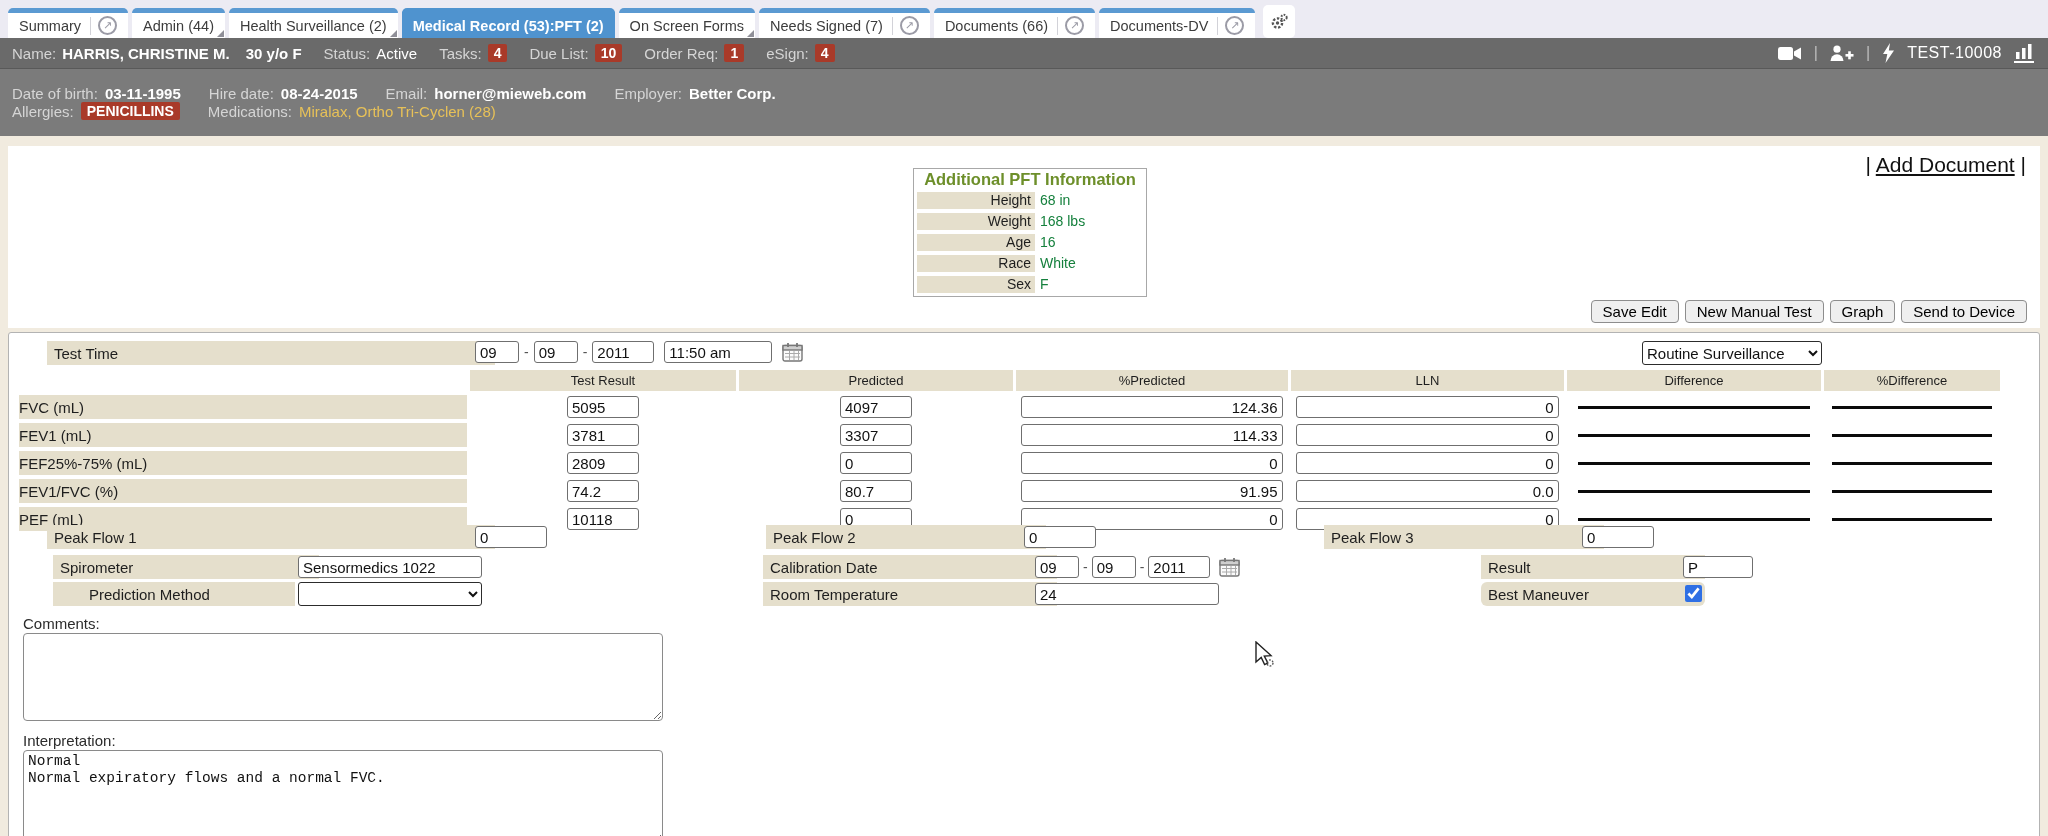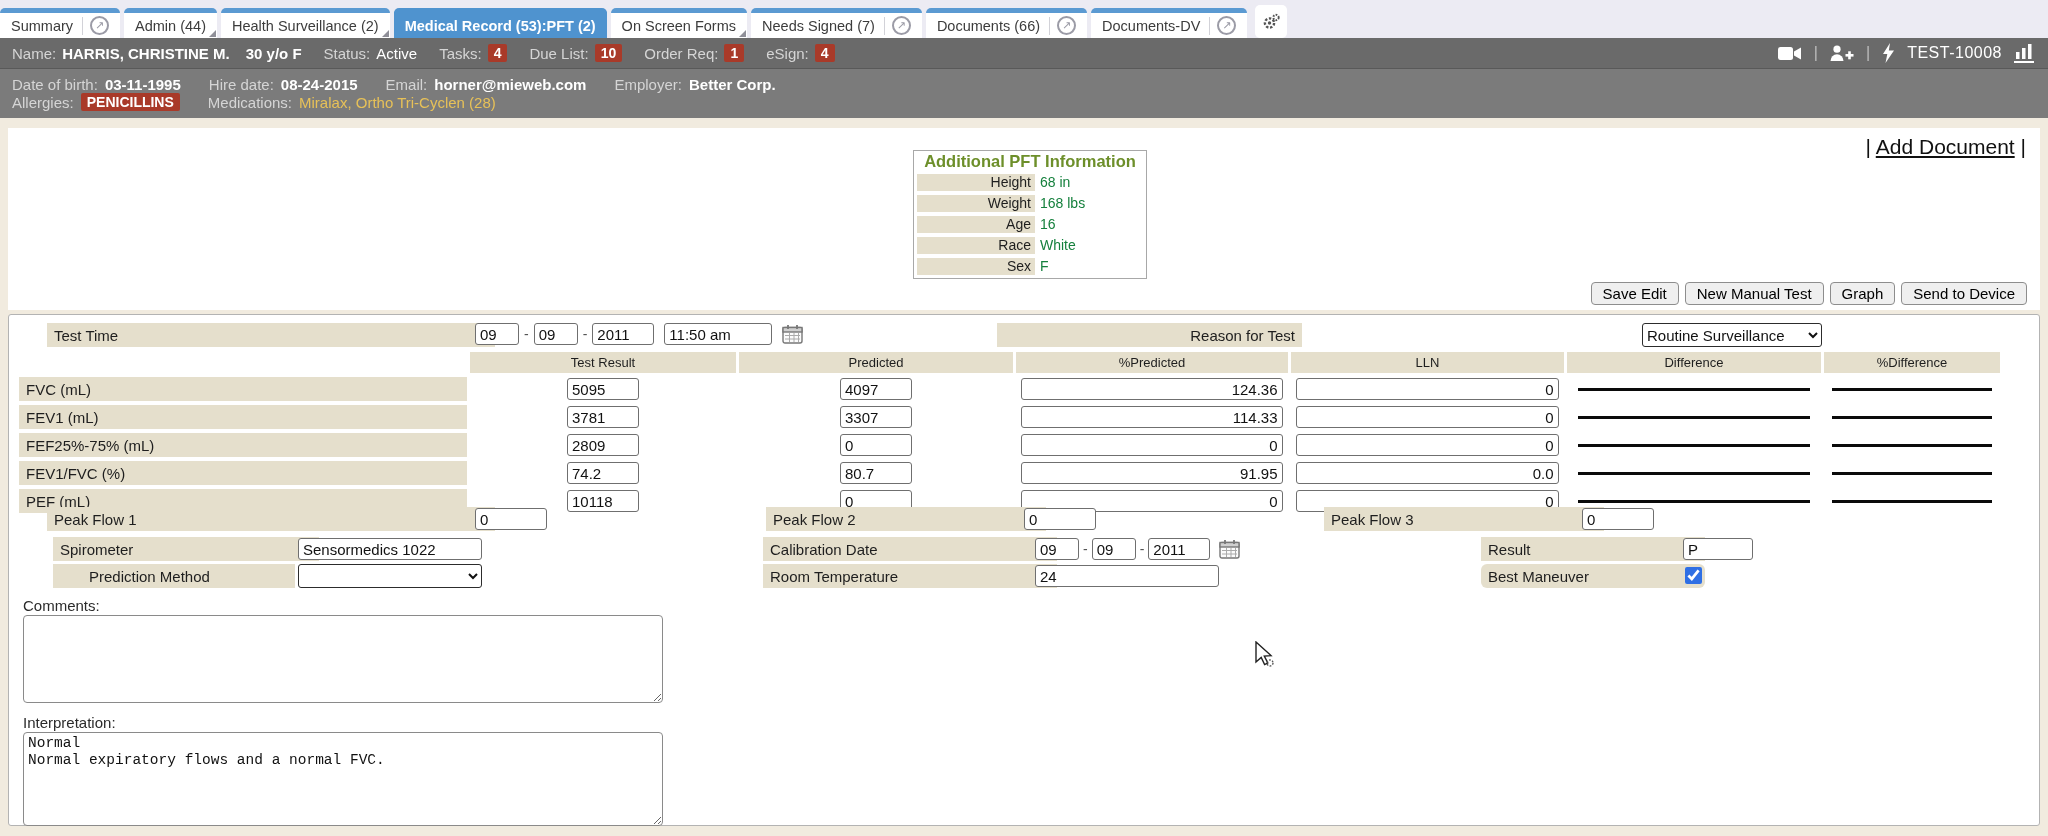--- a/index.html
+++ b/index.html
@@ -1,41 +1,41 @@
 <!DOCTYPE html>
 <html><head>
 <meta charset="utf-8">
 <style>
   * { box-sizing: border-box; margin: 0; padding: 0; }
   html,body { width:2048px; height:836px; overflow:hidden; }
   body { background:#f1ebdf; font-family:"Liberation Sans", sans-serif; color:#222; position:relative; }
 
   
-  .tabbar { height:38px; background:#ecebf3; display:flex; align-items:flex-end; gap:4px; }
+  .tabbar { height:38px; background:#ecebf3; display:flex; align-items:flex-end; padding-left:8px; gap:4px; }
   .tab { position:relative; background:#fff; border-top:5px solid #5b9ad2; border-radius:5px 5px 0 0;
          height:30px; display:flex; align-items:center; padding:0 11px; font-size:14.5px; color:#3c3c3c; cursor:pointer; white-space:nowrap; }
   .tab.active { background:#4f93cf; border-top-color:#4f93cf; color:#fff; font-weight:bold;text-align:center; }
   .tab .tab-sep { width:1px; height:18px; background:#d2d2d8; margin:0 7px 0 9px; }
   .popout { width:19px; height:19px; border:2px solid #9b9ba6; border-radius:50%; color:#9b9ba6;
             display:flex; align-items:center; justify-content:center; font-size:11px; font-family:"DejaVu Sans", sans-serif; }
   .fold { position:absolute; right:1px; bottom:1px; width:0; height:0;
           border-left:7px solid transparent; border-bottom:7px solid #8f8f98; }
   .gearbtn { background:#fff; border-radius:5px; width:32px; height:33px; margin-left:4px; margin-bottom:0;
              display:flex; align-items:center; justify-content:center; cursor:pointer; align-self:flex-end; }
 
   
   .pbar1 { height:30px; background:#6a6a6a; color:#fff; display:flex; align-items:center; padding:0 12px; font-size:15px; }
   .pbar1 .grp { display:flex; align-items:center; gap:6px; margin-right:22px; white-space:nowrap; }
   .dim { color:#d5d5d5; }
   .pbar1 b, .pbar2 b { font-weight:bold; color:#fff; }
   .badge { background:#a93a29; color:#fff; font-weight:bold; padding:1px 6px; border-radius:2px; font-size:14px; cursor:pointer; }
   .pbar-right { margin-left:auto; display:flex; align-items:center; gap:12px; }
   .vsep { color:#bdbdbd; font-size:16px; }
   .station { font-size:16px; letter-spacing:0.5px; }
-  .pbar2 { height:50px; background:#7b7b7b; border-top:1px solid #595959; color:#fff;
+  .pbar2 { height:68px; background:#7b7b7b; border-top:1px solid #595959; color:#fff;
            display:flex; flex-direction:column; justify-content:center; padding:0 12px; font-size:15px; }
   .pline { display:flex; align-items:center; gap:7px; white-space:nowrap; }
   .pline .sp { width:14px; }
   .meds { color:#e7c158; cursor:pointer; }
 
   
   .content { padding:10px 8px 0 8px; }
   .panel1 { background:#fff; position:relative; height:182px; }
   .add-doc { position:absolute; top:7px; right:14px; font-size:21px; color:#111; }
   .add-doc a { color:#111; text-decoration:underline; cursor:pointer; }
@@ -62,21 +62,21 @@
   .in-time { width:108px; }
   .dash { color:#555; margin:0 1px; font-size:14px; }
   select { height:24px; font-size:15px; border:1px solid #2c2c2c; border-radius:3px; background:#fff;
            font-family:"Liberation Sans", sans-serif; color:#111; }
   .calbtn { background:none; border:none; cursor:pointer; padding:0; margin-left:6px; display:flex; align-items:center; }
 
   table.results { border-collapse:separate; border-spacing:3px 4px; }
   table.results th { background:#e5dfcc; font-weight:normal; font-size:13px; color:#1e1e1e; height:21px; text-align:center; }
   table.results th.nohdr { background:transparent; }
   table.results td { height:24px; vertical-align:middle; }
-  td.rowlbl { background:#e5dfcc; font-size:15px; color:#1e1e1e; padding-left:7px; }
+  td.rowlbl { background:#e5dfcc; font-size:15px; color:#1e1e1e; }
   .cmid { text-align:center; }
   .in-s { width:72px; }
   .in-w { width:96%; text-align:right; display:block; margin:0 auto; }
   .diffline { height:3px; background:#0a0a0a; width:91%; margin:0 auto; }
 
   textarea { border:1px solid #8a8a8a; border-radius:4px; font-size:15px; padding:2px 4px; color:#111;
              font-family:"Liberation Sans", sans-serif; resize:both; }
   .ta-mono { font-family:"Liberation Mono","DejaVu Sans Mono",monospace; font-size:14.5px; line-height:1.2; }
   .sec-lbl { font-size:15px; color:#2b2b2b; }
   input[type=checkbox] { width:17px; height:17px; accent-color:#2f6fe4; }
@@ -274,21 +274,20 @@
             <line x1="6" y1="1" x2="6" y2="5" stroke="#777" stroke-width="1.8"></line>
             <line x1="15" y1="1" x2="15" y2="5" stroke="#777" stroke-width="1.8"></line>
             <line x1="3" y1="11.5" x2="18" y2="11.5" stroke="#aaa" stroke-width="1"></line>
             <line x1="3" y1="15" x2="18" y2="15" stroke="#aaa" stroke-width="1"></line>
             <line x1="7.5" y1="9" x2="7.5" y2="18" stroke="#aaa" stroke-width="1"></line>
             <line x1="12" y1="9" x2="12" y2="18" stroke="#aaa" stroke-width="1"></line>
             <line x1="16.5" y1="9" x2="16.5" y2="18" stroke="#aaa" stroke-width="1"></line>
           </svg>
       </span>
     </div>
-    <div class="lblcell r abs" style="left:960px; top:8px; width:305px;">Reason for Test</div>
     <select class="abs" style="left:1633px; top:8px; width:180px;">
       <option>Routine Surveillance</option>
     </select>
 
     <table class="results abs" style="left:7px; top:33px;">
       <colgroup>
         <col style="width:448px">
           <col style="width:266px">
           <col style="width:274px">
         <col style="width:272px">

